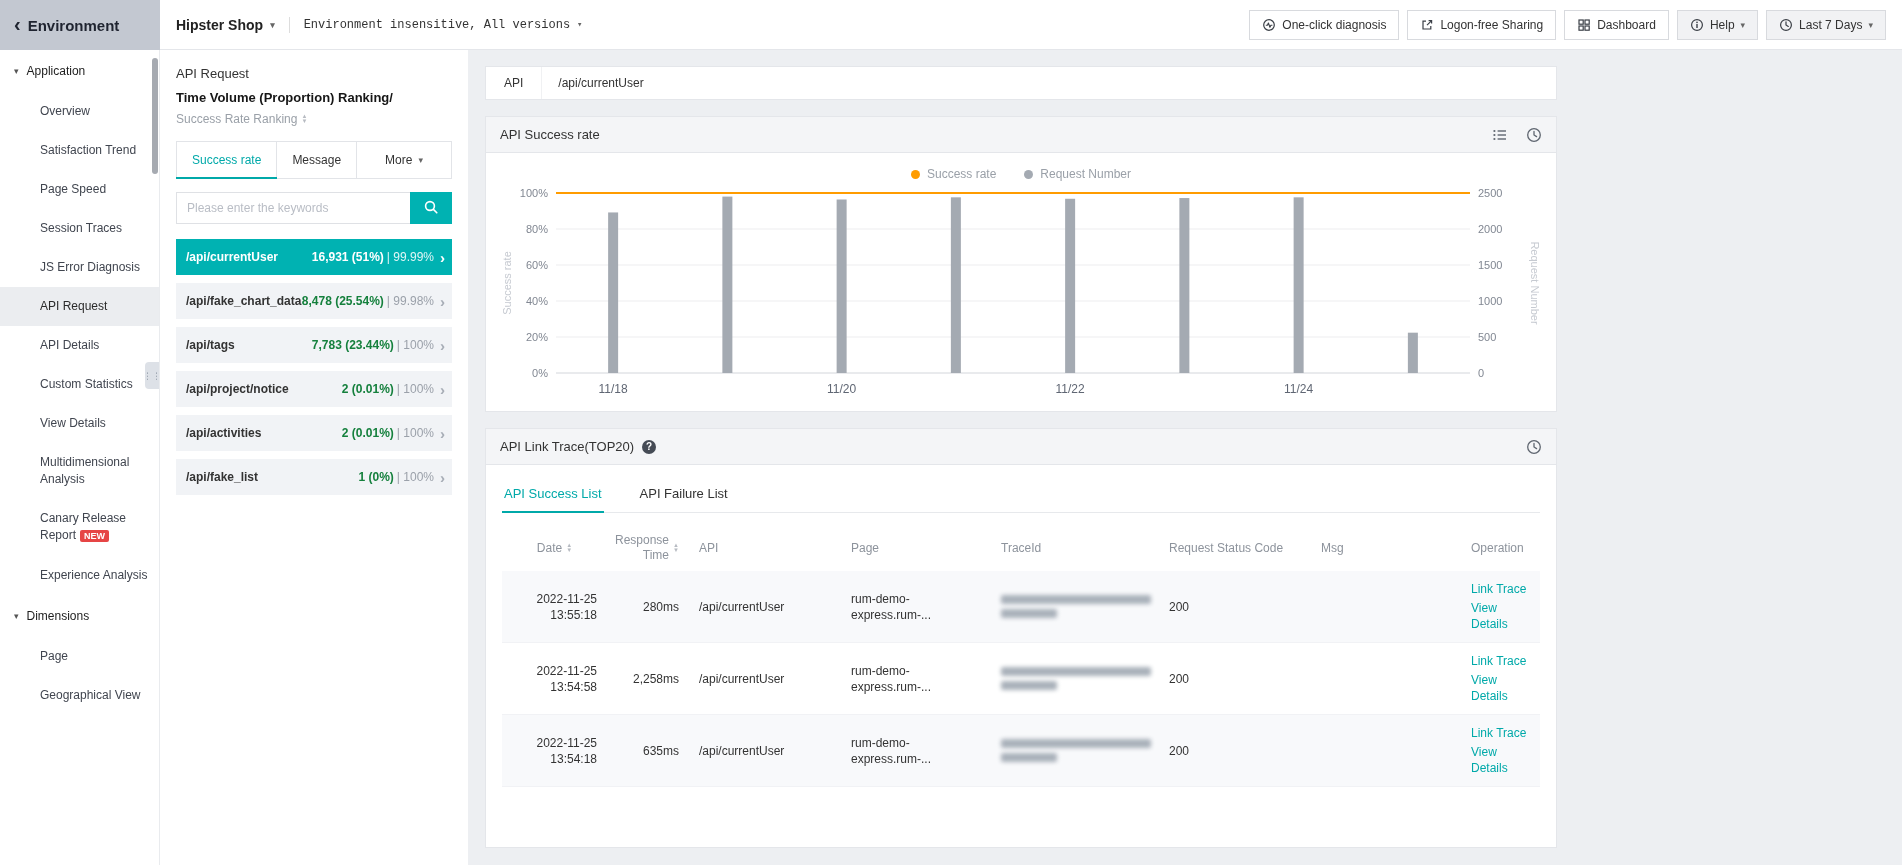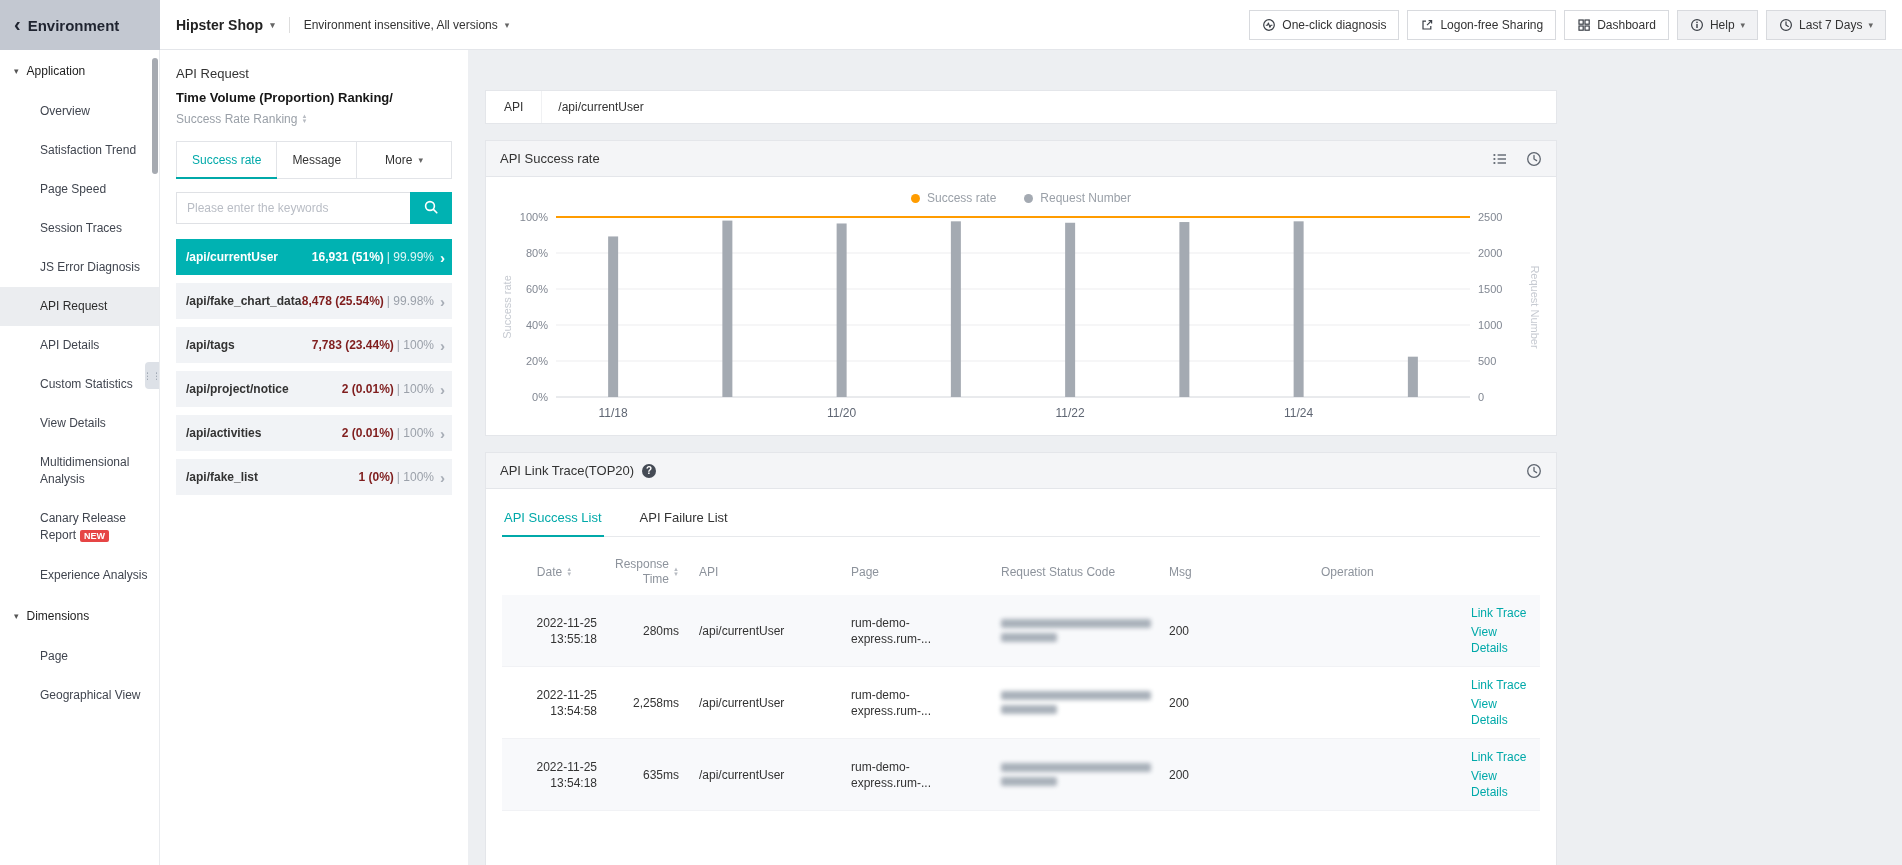--- a/index.html
+++ b/index.html
@@ -9,21 +9,21 @@
 
   
   .topbar{height:50px;display:flex;}
   .corner{width:160px;background:var(--corner);display:flex;align-items:center;padding-left:14px;gap:7px;
           color:#1f2430;font-size:15px;font-weight:700;cursor:pointer;}
   .back-ic{font-size:20px;font-weight:700;line-height:1;margin-top:-2px;}
   .topbar-main{flex:1;background:#fff;border-bottom:1px solid #e4e6ea;display:flex;align-items:center;padding:0 16px;}
   .shop{font-size:14px;font-weight:700;color:#222;display:flex;align-items:center;gap:7px;cursor:pointer;}
   .caret{font-size:9px;color:#666;}
   .vdiv{width:1px;height:16px;background:#ddd;margin:0 14px;}
-  .env{font-size:12px;color:#333;display:flex;align-items:center;gap:7px;cursor:pointer;}
+  .env{font-size:12px;color:#333;display:flex;align-items:center;gap:7px;cursor:pointer;font-family:Liberation Mono, monospace;}
   .topbar-actions{margin-left:auto;display:flex;gap:8px;}
   .tb-btn{height:30px;border:1px solid #d8dade;background:#fff;font-family:"Liberation Sans",sans-serif;
           font-size:12px;color:#333;display:flex;align-items:center;gap:6px;padding:0 12px;cursor:pointer;}
   .tb-btn.gray{background:#f1f2f4;}
   .tb-ic{display:flex;align-items:center;}
 
   
   .layout{display:flex;height:815px;}
 
   
@@ -54,29 +54,29 @@
   .search-input{flex:1;height:32px;border:1px solid #dfe1e5;border-right:none;padding:0 10px;font-size:12px;color:#333;outline:none;font-family:"Liberation Sans",sans-serif;}
   .search-input::placeholder{color:#b9bdc5;}
   .search-btn{width:42px;height:32px;background:var(--accent-strong);border:none;display:flex;align-items:center;justify-content:center;cursor:pointer;}
   .rank-list{margin-top:15px;}
   .rank-row{height:36px;background:#f1f3f6;margin-bottom:8px;display:flex;align-items:center;justify-content:space-between;
             padding:0 7px 0 10px;font-size:12px;cursor:pointer;}
   .rank-row.selected{background:var(--accent-strong);}
   .rk-api{font-weight:700;color:#333;}
   .rank-row.selected .rk-api{color:#fff;}
   .rk-right{display:flex;align-items:center;}
-  .rk-vol{font-weight:700;color:#7f1d1d;}
+  .rk-vol{font-weight:700;color:#15803d;}
   .rk-rate{color:#9ba1aa;margin-left:3px;white-space:nowrap;text-align:right;}
   .rank-row.selected .rk-vol{color:#fff;}
   .rank-row.selected .rk-rate{color:rgba(255,255,255,.88);}
   .chev{color:#a7adb6;font-size:15px;font-weight:700;margin-left:6px;line-height:1;}
   .rank-row.selected .chev{color:#fff;}
 
   
-  .main{flex:1;padding:16px 17px;overflow:hidden;margin-top:24px;}
+  .main{flex:1;padding:16px 17px;overflow:hidden;}
   .content-col{width:1072px;}
   .api-strip{background:#fff;border:1px solid #e4e6ea;height:34px;display:flex;align-items:center;font-size:12px;}
   .api-strip .lab{padding:0 18px;color:#333;}
   .api-strip .val{padding:0 16px;color:#333;border-left:1px solid #f0f1f3;height:100%;display:flex;align-items:center;flex:1;cursor:text;}
   .panel{background:#fff;border:1px solid #e4e6ea;margin-top:16px;}
   .panel-header{height:36px;background:#f4f5f7;border-bottom:1px solid #e4e6ea;display:flex;align-items:center;padding:0 14px;font-size:13px;color:#333;}
   .ph-icons{margin-left:auto;display:flex;gap:18px;}
   .icon-btn{cursor:pointer;display:flex;align-items:center;}
   .q-icon{width:14px;height:14px;border-radius:50%;background:#454b55;color:#fff;font-size:10px;font-weight:700;
           display:inline-flex;align-items:center;justify-content:center;margin-left:8px;cursor:pointer;}
@@ -420,20 +420,23 @@
                     <span>▼</span>
                   </span>
               </div>
               <div class="th">
                   <span>API</span>
                 </div>
               <div class="th">
                   <span>Page</span>
                 </div>
               <div class="th">
+                  <span>TraceId</span>
+                </div>
+              <div class="th">
                   <span>Request Status Code</span>
                 </div>
               <div class="th">
                   <span>Msg</span>
                 </div>
               <div class="th">
                   <span>Operation</span>
                 </div>
             </div>
             <div>

